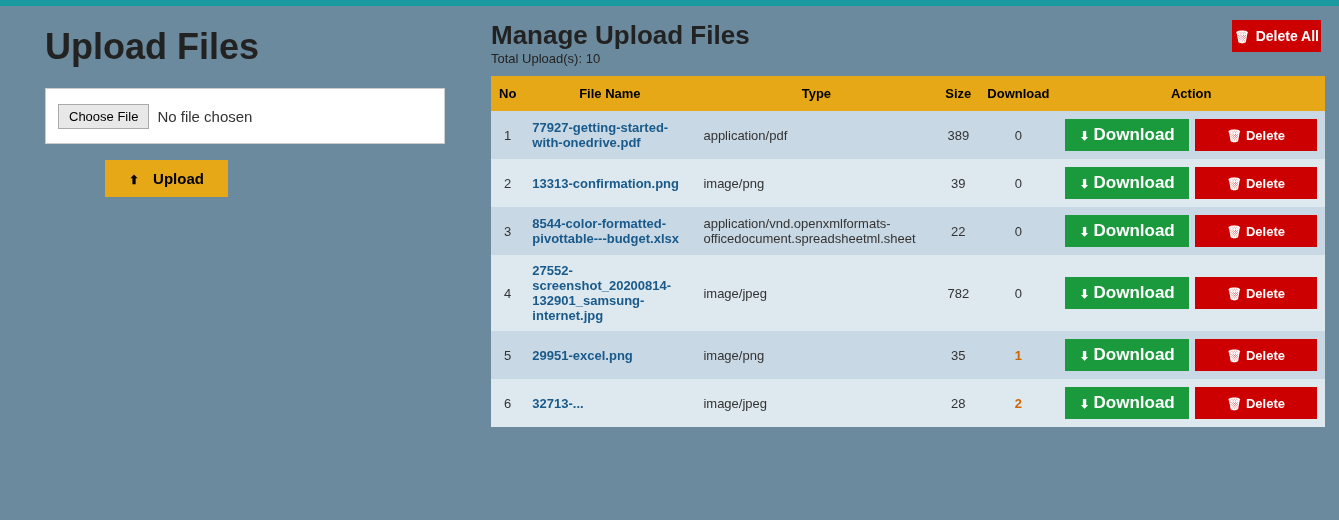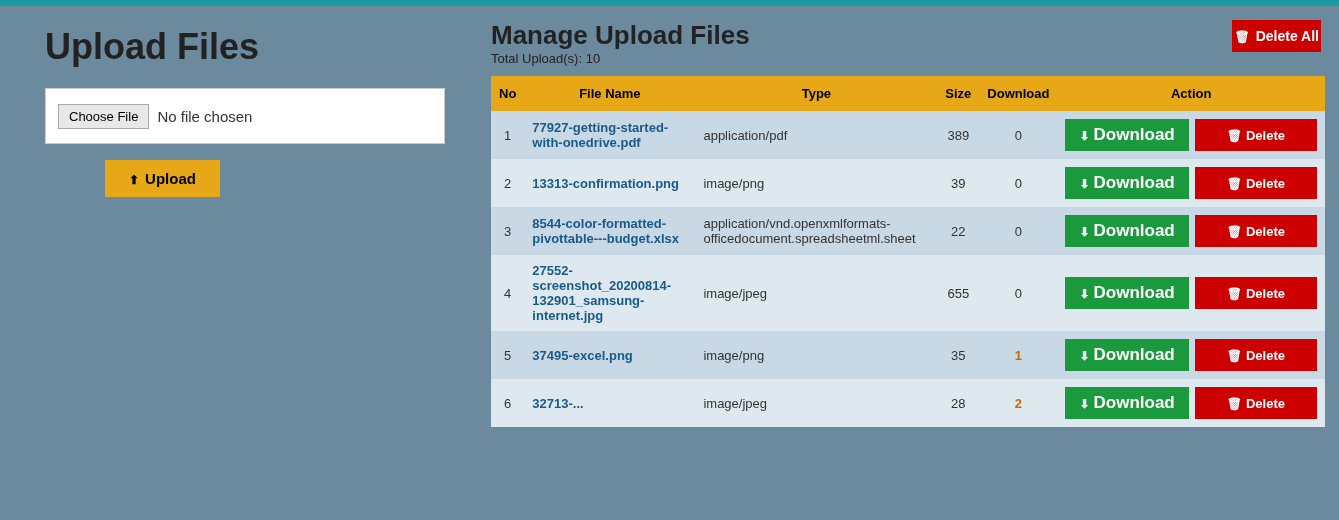--- a/index.html
+++ b/index.html
@@ -74,21 +74,21 @@
     .upload-btn {
       background-color: #e6a817;
       color: #000;
       border: none;
       padding: 10px 24px;
       font-size: 15px;
       font-weight: bold;
       cursor: pointer;
       display: flex;
       align-items: center;
-      gap: 6px;
+      gap: 14px;
       margin-left: 60px;
     }
 
     
     .right-panel {
       flex: 1;
       padding: 14px 14px 0 0;
       display: flex;
       flex-direction: column;
     }
@@ -327,38 +327,38 @@
             <span class="icon-trash"></span>
             Delete
           </button>
         </div>
       </td>
     </tr>
           <tr>
       <td>4</td>
       <td class="name-col">27552-screenshot_20200814-132901_samsung-internet.jpg</td>
       <td class="type-col">image/jpeg</td>
-      <td>655</td>
+      <td>782</td>
       <td style="">0</td>
       <td>
         <div class="action-cell">
           <button class="download-btn">
             <span class="icon-download"></span>
             Download
           </button>
           <button class="delete-btn">
             <span class="icon-trash"></span>
             Delete
           </button>
         </div>
       </td>
     </tr>
           <tr>
       <td>5</td>
-      <td class="name-col">37495-excel.png</td>
+      <td class="name-col">29951-excel.png</td>
       <td class="type-col">image/png</td>
       <td>35</td>
       <td style="color:#cc6600;font-weight:bold;">1</td>
       <td>
         <div class="action-cell">
           <button class="download-btn">
             <span class="icon-download"></span>
             Download
           </button>
           <button class="delete-btn">

